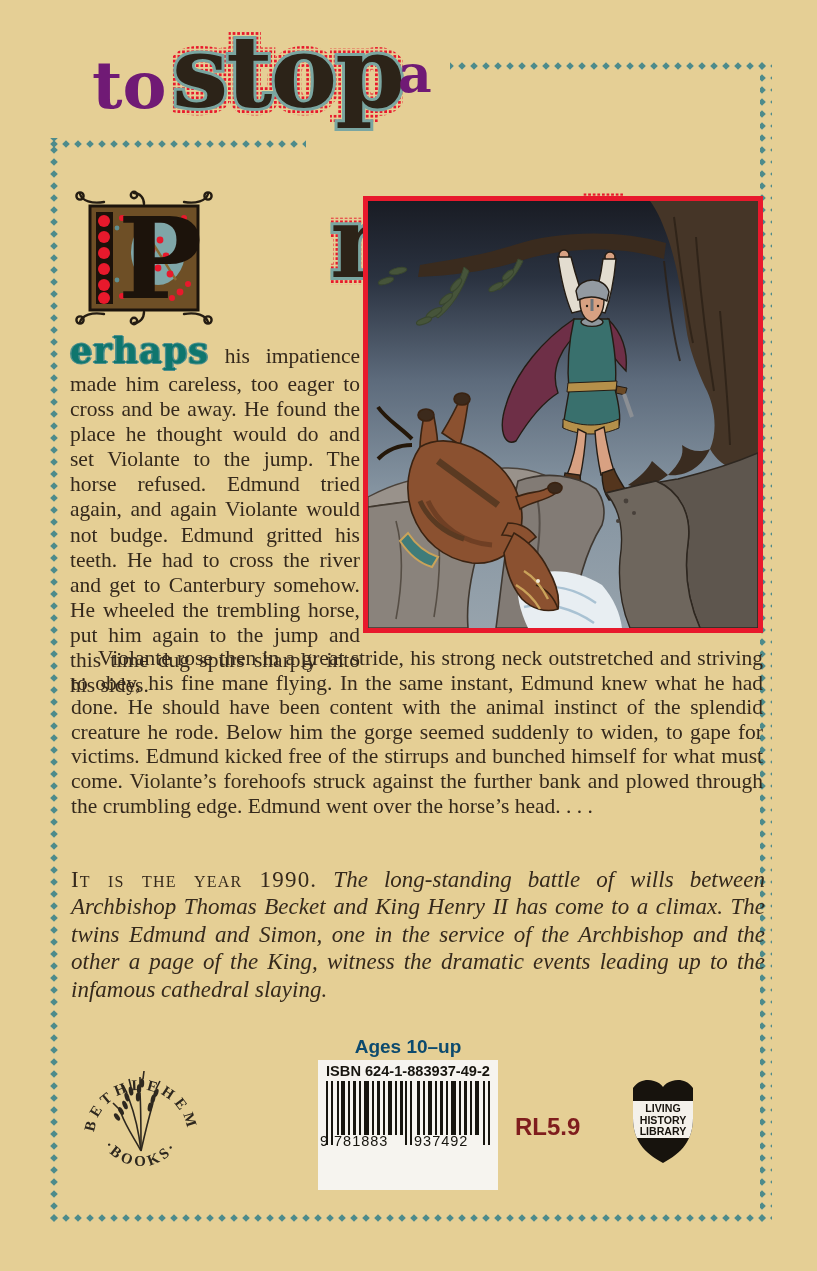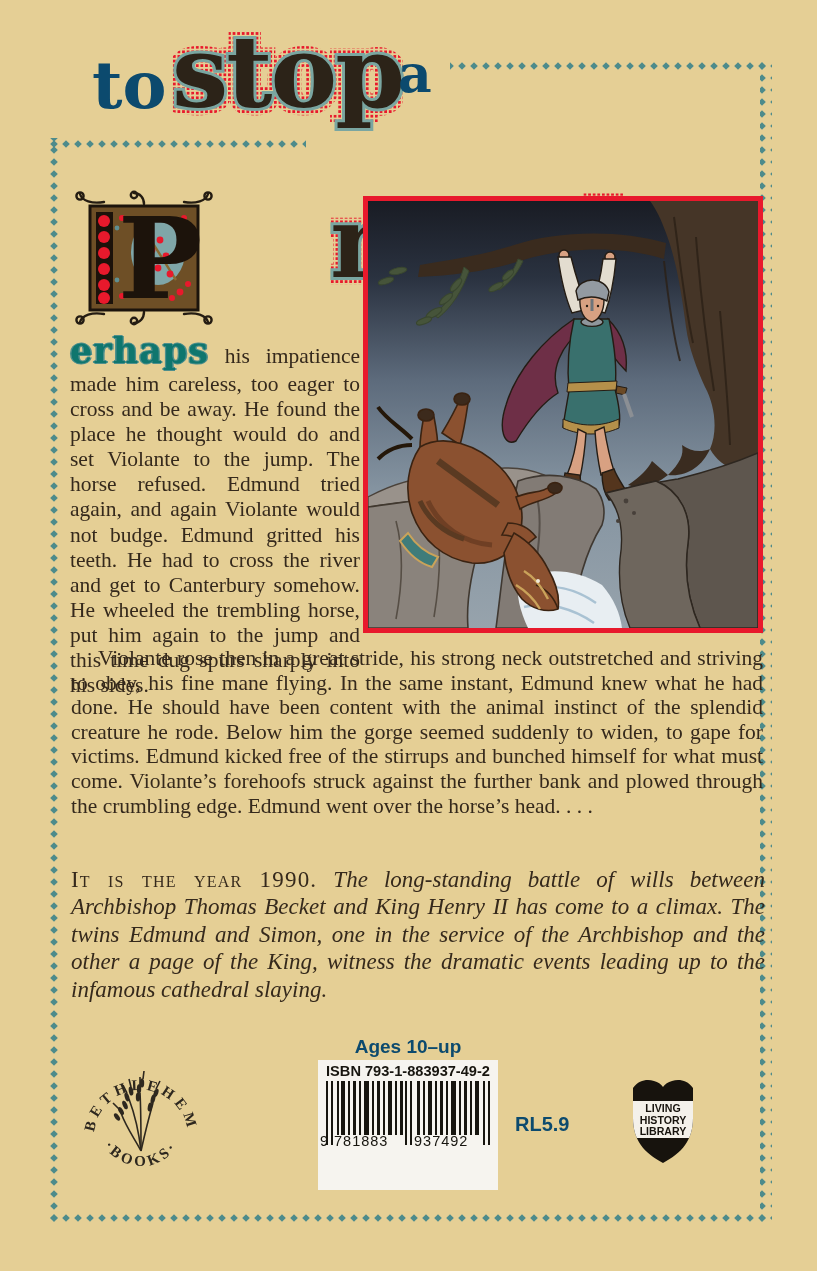--- a/index.html
+++ b/index.html
@@ -11,21 +11,21 @@
     font-family:"Liberation Serif", serif;
     color:#35291c;
   }
   .abs{position:absolute;}
   
   .border-svg{position:absolute;left:0;top:0;z-index:0;pointer-events:none;}
   
   .title-plain{
     font-family:"DejaVu Serif", serif;
     font-weight:bold;
-    color:#0c4a6e;
+    color:#701a75;
     line-height:1;
     z-index:2;
   }
   .fancy{
     position:relative;
     z-index:2;
     font-family:"DejaVu Serif", serif;
     font-weight:bold;
     color:#2c2318;
     line-height:1;
@@ -103,21 +103,21 @@
     display:flex;
     font-family:"Liberation Sans", sans-serif;
     font-size:14.5px;color:#17150f;
     margin-top:-12px;
     padding:0 4px 0 2px;
   }
   .digits .d1{width:14px;text-align:left;}
   .digits .d2,.digits .d3{flex:1;text-align:left;letter-spacing:1px;}
   .rl{
     font-family:"Liberation Sans", sans-serif;
-    font-weight:bold;font-size:20px;color:#0c4a6e;z-index:2;text-align:right;
+    font-weight:bold;font-size:24px;color:#7f1d1d;z-index:2;text-align:right;
   }
   svg{display:block;}
   .z2{z-index:2;}
 </style>
 </head>
 <body>
 
 <div class="page">
 
   <svg class="border-svg" width="817" height="1271" aria-hidden="true">
@@ -309,21 +309,21 @@
 
   <div class="abs para" style="left:71px;top:646px;">Violante rose then in a great stride, his strong neck outstretched and striving to obey, his fine mane flying. In the same instant, Edmund knew what he had done. He should have been content with the animal instinct of the splendid creature he rode. Below him the gorge seemed suddenly to widen, to gape for victims. Edmund kicked free of the stirrups and bunched himself for what must come. Violante’s forehoofs struck against the further bank and plowed through the crumbling edge. Edmund went over the horse’s head. . . .</div>
 
   <div class="abs synopsis" style="left:71px;top:866px;">
     <span class="sc">It is the year 1990.</span><span class="it"> The long-standing battle of wills between Archbishop Thomas Becket and King Henry II has come to a climax. The twins Edmund and Simon, one in the service of the Archbishop and the other a page of the King, witness the dramatic events leading up to the infamous cathedral slaying.</span>
   </div>
 
   <div class="abs ages" style="left:318px;top:1036px;">Ages 10–up</div>
 
   <div class="abs barcode-box" style="left:318px;top:1060px;">
-    <div class="isbn">ISBN 793-1-883937-49-2</div>
+    <div class="isbn">ISBN 624-1-883937-49-2</div>
     <svg width="168" height="64" style="margin:2px auto 0 auto;">
       <g fill="#17150f">
         <rect x="2" y="0" width="2" height="64"></rect>
           <rect x="7" y="0" width="2" height="64"></rect>
         <rect x="81" y="0" width="2" height="64"></rect>
           <rect x="86" y="0" width="2" height="64"></rect>
         <rect x="159" y="0" width="2" height="64"></rect>
           <rect x="164" y="0" width="2" height="64"></rect>
         <g>
           <rect x="13" y="0" width="2" height="54"></rect>

